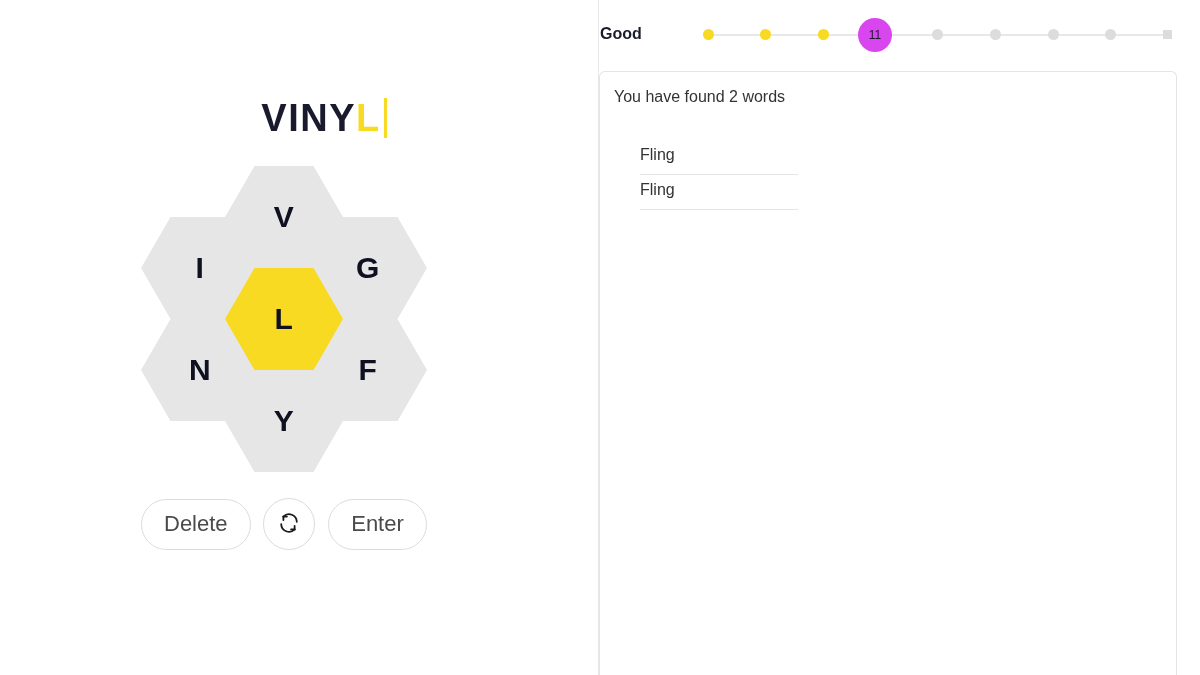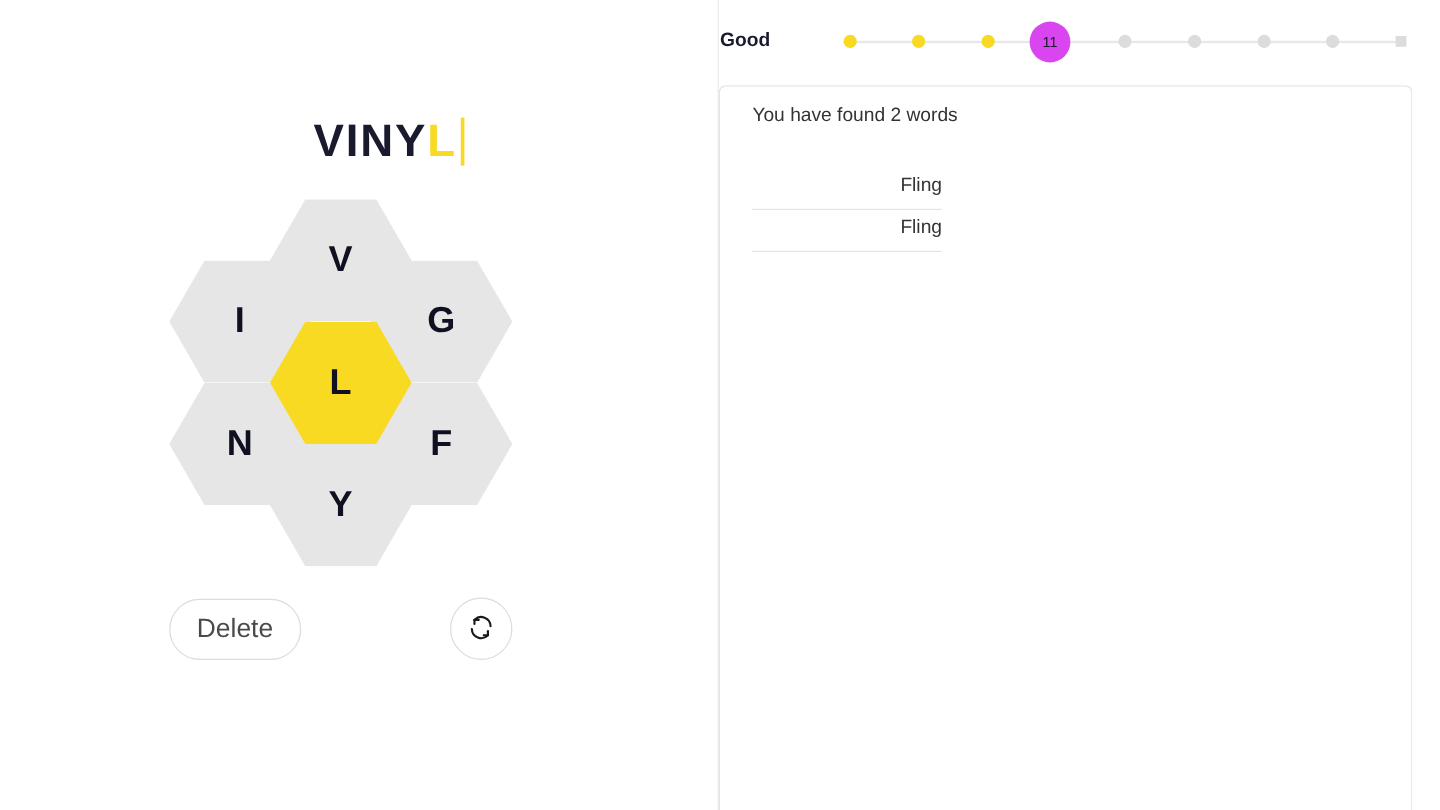--- a/index.html
+++ b/index.html
@@ -216,35 +216,34 @@
     width: 578px;
     height: 620px;
     border: 1px solid #e4e4e4;
     border-bottom: none;
     border-radius: 6px 6px 0 0;
     background: #ffffff;
     box-sizing: border-box;
   }
   #found-count {
     position: absolute;
-    left: 27px;
+    left: 14px;
     top: 16px;
     font-size: 16px;
     color: #333333;
   }
   #word-list {
     position: absolute;
-    left: 27px;
+    left: 40px;
     top: 68px;
     width: 520px;
     display: flex;
     flex-direction: column;
     flex-wrap: wrap;
     max-height: 500px;
-    text-align: right;
   }
   .word-item {
     width: 158px;
     height: 35px;
     line-height: 30px;
     font-size: 16px;
     color: #333333;
     border-bottom: 1px solid #e4e4e4;
     box-sizing: border-box;
     cursor: default;
@@ -294,20 +293,21 @@
           <svg width="24" height="24" viewBox="0 0 24 24" fill="none" stroke="#1a1a1a" stroke-width="1.8" stroke-linecap="round">
             <path d="M4.2 13.2 A7.8 7.8 0 0 0 17.6 18.4"></path>
             <path d="M19.8 10.8 A7.8 7.8 0 0 0 6.4 5.6"></path>
             <path d="M6.4 5.6 L6.4 9.0"></path>
             <path d="M6.4 5.6 L9.9 5.6"></path>
             <path d="M17.6 18.4 L17.6 15.0"></path>
             <path d="M17.6 18.4 L14.1 18.4"></path>
           </svg>
         </span>
       </button>
+      <button class="pill-btn">Enter</button>
     </div>
 
   </div>
 
   <div id="right-pane">
 
     <div id="rank-bar">
       <div id="rank-label">Good</div>
       <div id="rank-track"></div>
       <div class="rank-dot done" style="left:104px;"></div>

